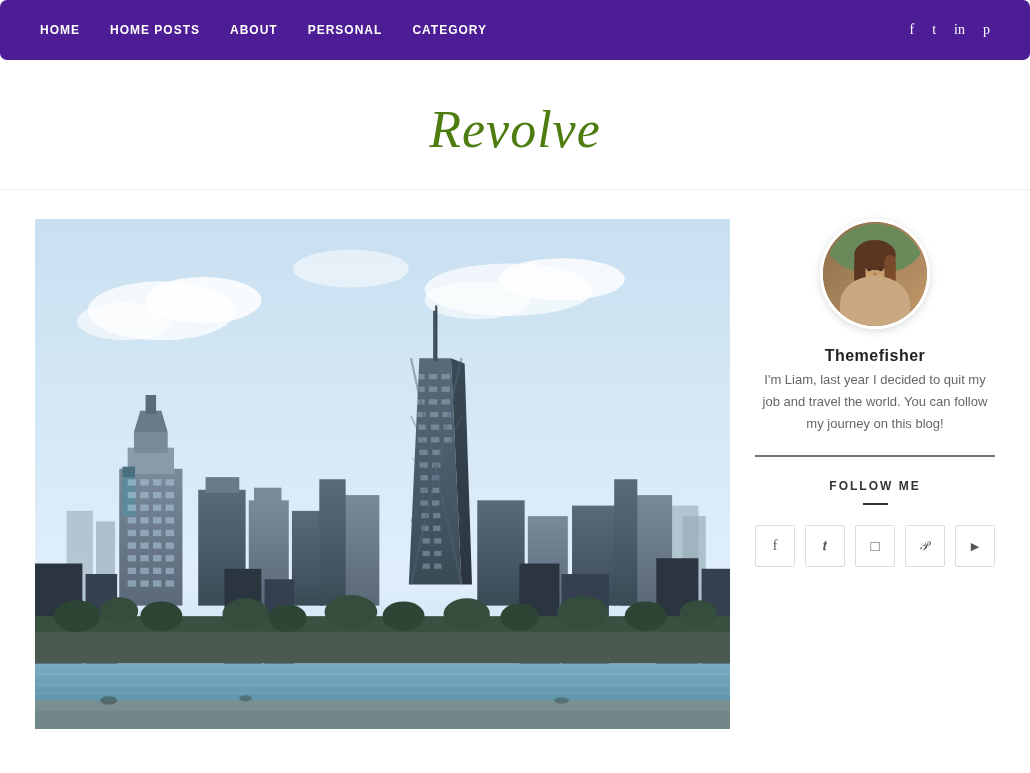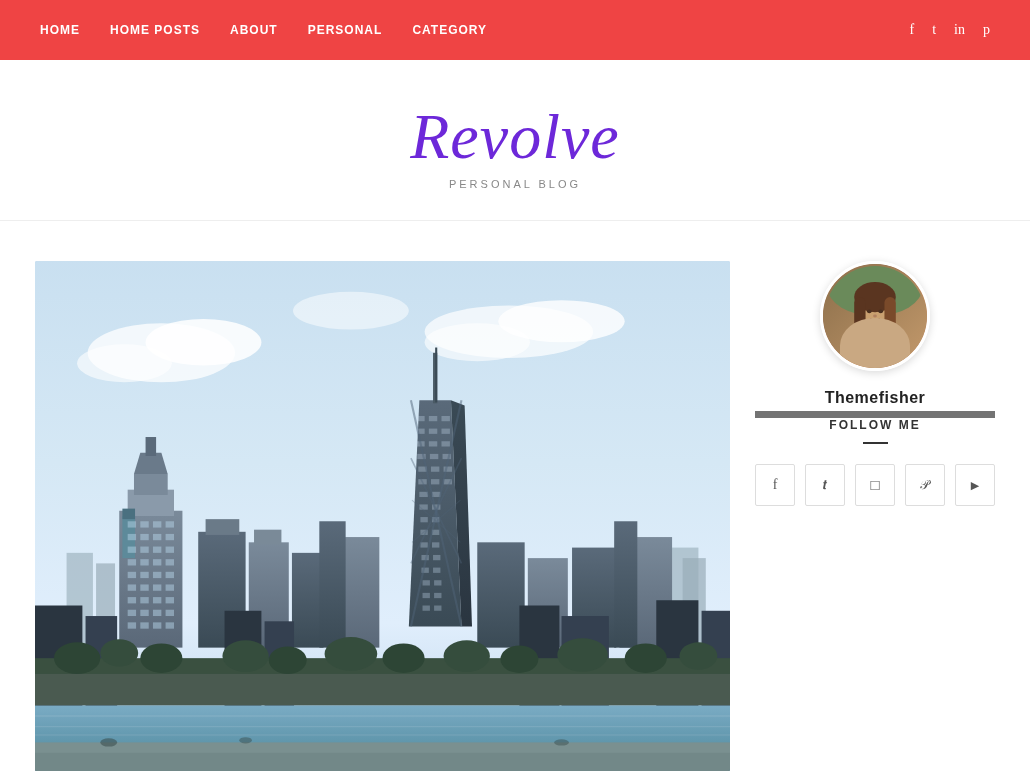--- a/index.html
+++ b/index.html
@@ -1,25 +1,26 @@
 <!DOCTYPE html>
 <html><head>
   <meta charset="utf-8">
   <style>
     * { margin: 0; padding: 0; box-sizing: border-box; }
     body { font-family: 'Georgia', serif; background: #fff; color: #333; }
 
     
     nav {
-      background: #ef4444;
+      background: #4c1d95;
       display: flex;
       align-items: center;
       justify-content: space-between;
       padding: 0 40px;
       height: 60px;
+      border-radius: 7px;
     }
     .nav-links { display: flex; gap: 30px; }
     .nav-links a {
       color: #fff;
       text-decoration: none;
       font-family: Arial, sans-serif;
       font-size: 12px;
       font-weight: 600;
       letter-spacing: 1px;
     }
@@ -31,39 +32,39 @@
     }
 
     
     .site-header {
       text-align: center;
       padding: 40px 20px 30px;
       border-bottom: 1px solid #eee;
     }
     .site-title {
       font-family: 'Palatino Linotype', 'Book Antiqua', Palatino, cursive;
-      font-size: 64px;
+      font-size: 52px;
       font-weight: 400;
-      color: #6d28d9;
+      color: #4d7c0f;
       font-style: italic;
       letter-spacing: 1px;
     }
     .site-subtitle {
       font-family: Arial, sans-serif;
       font-size: 11px;
       letter-spacing: 3px;
       color: #888;
       margin-top: 4px;
     }
 
     
     .main-content {
       display: flex;
       max-width: 1000px;
-      margin: 40px auto;
+      margin: 29px auto;
       padding: 0 20px;
       gap: 25px;
     }
 
     
     .blog-area { flex: 1; }
 
     .featured-image {
       width: 100%;
       height: 510px;
@@ -165,21 +166,22 @@
     }
     .author-signature {
       font-family: 'Palatino Linotype', cursive;
       font-style: italic;
       font-size: 28px;
       color: #333;
       margin-bottom: 30px;
     }
 
     .follow-section {
-      border-top: 7px solid #737373;
+      border-top: 2px solid #737373;
+      padding-top: 22px;
     }
     .follow-title {
       font-family: Arial, sans-serif;
       font-size: 12px;
       font-weight: 700;
       letter-spacing: 2px;
       color: #333;
       text-align: center;
       margin-bottom: 10px;
     }
@@ -222,21 +224,20 @@
   <div class="nav-social">
     <a href="#">f</a>
     <a href="#">t</a>
     <a href="#">in</a>
     <a href="#">p</a>
   </div>
 </nav>
 
 <header class="site-header">
   <div class="site-title">Revolve</div>
-  <div class="site-subtitle">PERSONAL BLOG</div>
 </header>
 
 <div class="main-content">
 
   <div class="blog-area">
     <div class="featured-image">
 
       <svg viewBox="0 0 660 510" preserveAspectRatio="xMidYMid slice" xmlns="http://www.w3.org/2000/svg">
 
         <defs>
@@ -474,20 +475,21 @@
 
           <ellipse cx="49" cy="50" rx="2.5" ry="2" fill="#4a3020"></ellipse>
           <ellipse cx="61" cy="50" rx="2.5" ry="2" fill="#4a3020"></ellipse>
           <path d="M50,58 Q55,62 60,58" stroke="#7a4030" stroke-width="1.5" fill="none"></path>
 
           <ellipse cx="55" cy="55" rx="2" ry="1.5" fill="#b08060"></ellipse>
         </svg>
       </div>
 
       <div class="author-name">Themefisher</div>
+      <div class="author-bio">I'm Liam, last year I decided to quit my job and travel the world. You can follow my journey on this blog!</div>
 
       <div class="follow-section">
         <div class="follow-title">FOLLOW ME</div>
         <div class="follow-divider"></div>
         <div class="follow-icons">
           <a class="follow-icon" href="#">
             <span>f</span>
           </a>
           <a class="follow-icon" href="#">
             <span style="font-size:13px;">𝒕</span>

